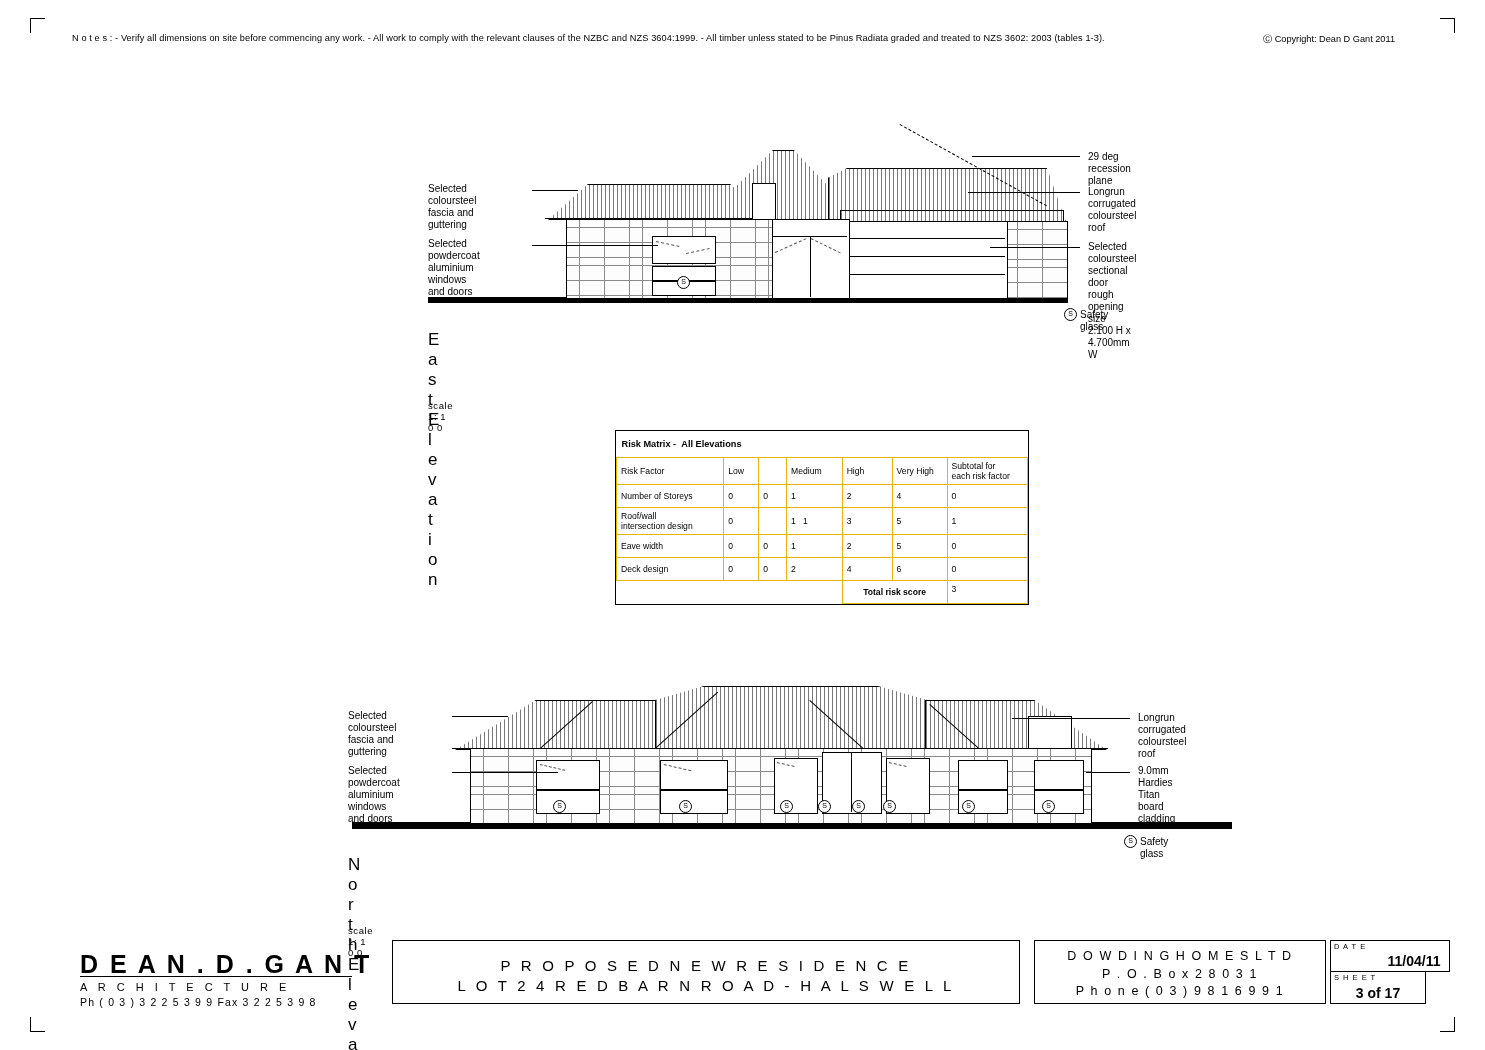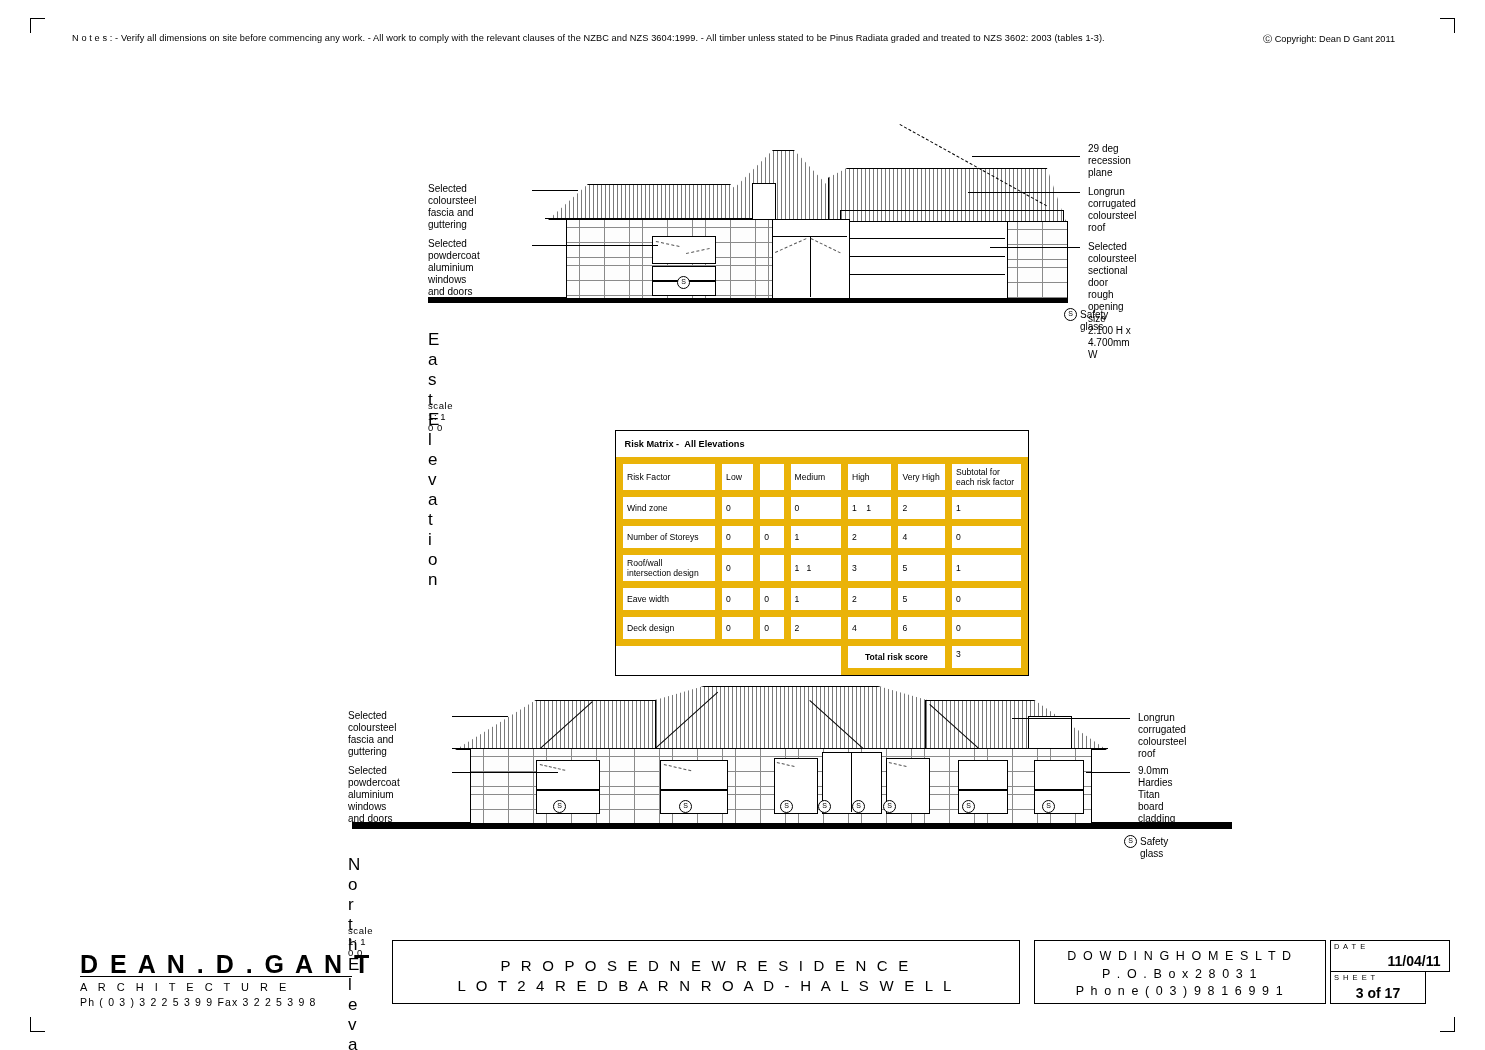--- a/index.html
+++ b/index.html
@@ -20,21 +20,21 @@
   .hline{position:absolute;height:0;border-top:1px solid #000;}
   .vline{position:absolute;width:0;border-left:1px solid #000;}
   .dline{position:absolute;height:0;border-top:1px dashed #000;transform-origin:0 0;}
 
   .title{position:absolute;font-size:17px;letter-spacing:3px;font-family:"Liberation Sans",sans-serif;}
   .scale{position:absolute;font-size:9.5px;letter-spacing:.6px;margin-top:48px;}
 
   
   .matrix{position:absolute;left:615px;top:430px;width:412px;border:1px solid #000;border-collapse:collapse;background:#fff;}
   .matrix table{border-collapse:collapse;width:100%;font-size:8.6px;padding-left:31px;}
-  .matrix td{border:7px solid #eab308;padding:3px 4px;vertical-align:middle;height:16px;}
+  .matrix td{border:1px solid #eab308;padding:3px 4px;vertical-align:middle;height:16px;}
   .matrix .hdrrow td{font-weight:bold;font-size:9.2px;border:none;border-bottom:1px solid #000;padding:5px 5px;}
   .matrix td.nb{border-left:none;border-right:none;}
   .noborder{border:none!important;}
   .b{font-weight:bold;}
 
   
   .drawing{position:absolute;}
   .ground{position:absolute;background:#000;}
   .wall{position:absolute;border:1px solid #000;background:
      repeating-linear-gradient(to bottom, transparent 0 7px, #8a8a8a 7px 7.6px),
@@ -125,21 +125,21 @@
     <div class="leader-lbl" style="left:428px;top:238px;">
       <span>Selected powdercoat</span><br>
       <span>aluminium windows</span><br>
       <span>and doors</span>
     </div>
 
     <div class="hline" style="left:972px;top:156px;width:108px;"></div>
     <div class="hline" style="left:968px;top:192px;width:112px;"></div>
     <div class="hline" style="left:990px;top:247px;width:90px;"></div>
 
-    <div class="leader-lbl" style="left:1088px;top:143px;">
+    <div class="leader-lbl" style="left:1088px;top:151px;">
       <span>29 deg recession</span><br>
       <span>plane</span>
     </div>
     <div class="leader-lbl" style="left:1088px;top:186px;">
       <span>Longrun corrugated</span><br>
       <span>coloursteel roof</span>
     </div>
     <div class="leader-lbl" style="left:1088px;top:241px;">
       <span>Selected coloursteel</span><br>
       <span>sectional door</span><br>
@@ -169,29 +169,20 @@
         <td style="width:22px;" class="nb"></td>
         <td style="width:50px;">Medium</td>
         <td style="width:46px;">High</td>
         <td style="width:52px;">Very High</td>
         <td style="width:80px;">
           <span>Subtotal for</span><br>
           <span>each risk factor</span>
         </td>
       </tr>
 
-      <tr>
-        <td>Wind zone</td>
-        <td>0</td>
-        <td class="nb"></td>
-        <td>0</td>
-        <td><span>1</span>&nbsp;&nbsp;&nbsp;&nbsp;<span>1</span></td>
-        <td>2</td>
-        <td>1</td>
-      </tr>
 
       <tr>
         <td>Number of Storeys</td>
         <td>0</td>
         <td class="nb">0</td>
         <td>1</td>
         <td>2</td>
         <td>4</td>
         <td>0</td>
       </tr>

